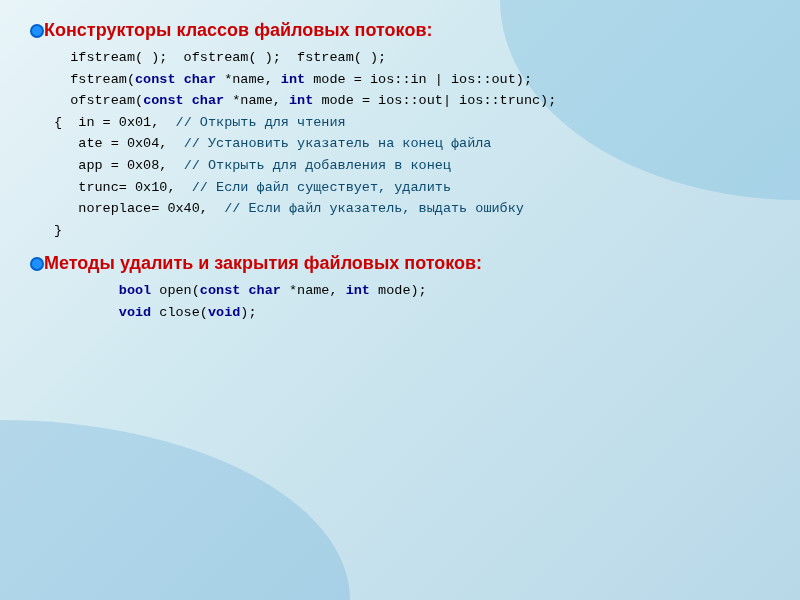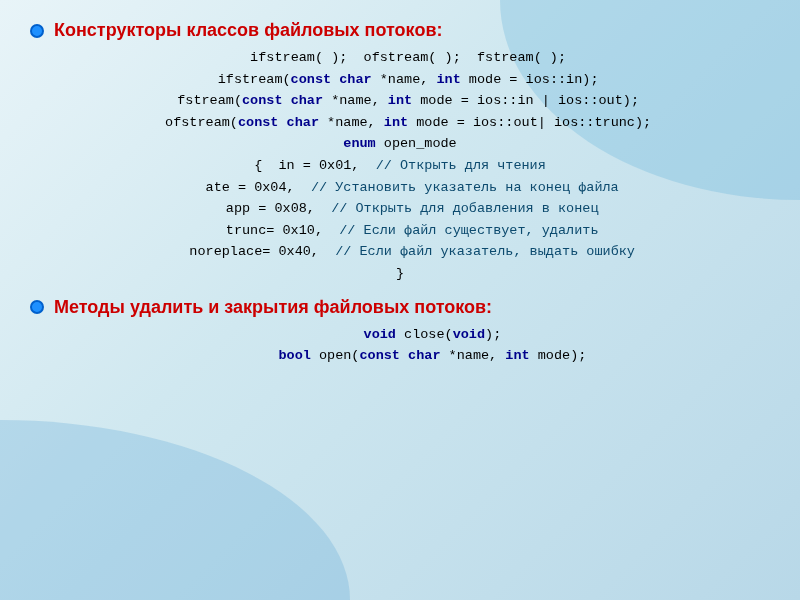--- a/index.html
+++ b/index.html
@@ -42,21 +42,20 @@
       padding: 20px 30px 20px 30px;
     }
 
     .section {
       margin-bottom: 12px;
     }
 
     .section-header {
       display: flex;
       align-items: center;
-      gap: 10px;
       margin-bottom: 6px;
     }
 
     .bullet {
       width: 14px;
       height: 14px;
       border-radius: 50%;
       flex-shrink: 0;
     }
 
@@ -66,25 +65,25 @@
     }
 
     .section-title {
       font-size: 18px;
       font-weight: bold;
       color: #cc0000;
       font-family: Arial, sans-serif;
     }
 
     .code-block {
+      margin-left: 24px;
       font-family: 'Courier New', Courier, monospace;
       font-size: 13.5px;
       line-height: 1.6;
       color: #000;
-      text-align: center;
     }
 
     .code-line {
       display: block;
       white-space: pre;
     }
 
     .kw { color: #00008b; font-weight: bold; }       
     .cm { color: #0c4a6e; font-style: normal; }
 
@@ -100,41 +99,39 @@
   <div class="section">
     <div class="section-header">
       <div class="bullet bullet-blue"></div>
       <span class="section-title">Конструкторы классов файловых потоков:</span>
     </div>
 
     <div class="code-block">
 
       <span class="code-line">  ifstream( );  ofstream( );  fstream( );</span>
 
-      <span class="code-line">  ifstream(<span class="kw">const</span> <span class="kw">char</span> *name, <span class="kw">int</span> mode = ios::in);</span>
 
       <span class="code-line">  fstream(<span class="kw">const</span> <span class="kw">char</span> *name, <span class="kw">int</span> mode = ios::in | ios::out);</span>
 
       <span class="code-line">  ofstream(<span class="kw">const</span> <span class="kw">char</span> *name, <span class="kw">int</span> mode = ios::out| ios::trunc);</span>
 
-      <span class="code-line"><span class="kw">enum</span> open_mode</span>
       <span class="code-line">{  in = 0x01,  <span class="cm">// Открыть для чтения</span></span>
       <span class="code-line">   ate = 0x04,  <span class="cm">// Установить указатель на конец файла</span></span>
       <span class="code-line">   app = 0x08,  <span class="cm">// Открыть для добавления в конец</span></span>
       <span class="code-line">   trunc= 0x10,  <span class="cm">// Если файл существует, удалить</span></span>
       <span class="code-line">   noreplace= 0x40,  <span class="cm">// Если файл указатель, выдать ошибку</span></span>
       <span class="code-line">}</span>
     </div>
   </div>
 
   <div class="section">
     <div class="section-header">
       <div class="bullet bullet-blue"></div>
       <span class="section-title">Методы удалить и закрытия файловых потоков:</span>
     </div>
 
     <div class="code-block">
+      <span class="code-line">        <span class="kw">bool</span> open(<span class="kw">const</span> <span class="kw">char</span> *name, <span class="kw">int</span> mode);</span>
       <span class="code-line">        <span class="kw">void</span> close(<span class="kw">void</span>);</span>
-      <span class="code-line">        <span class="kw">bool</span> open(<span class="kw">const</span> <span class="kw">char</span> *name, <span class="kw">int</span> mode);</span>
     </div>
   </div>
 
 </div>
 
 </body></html>

